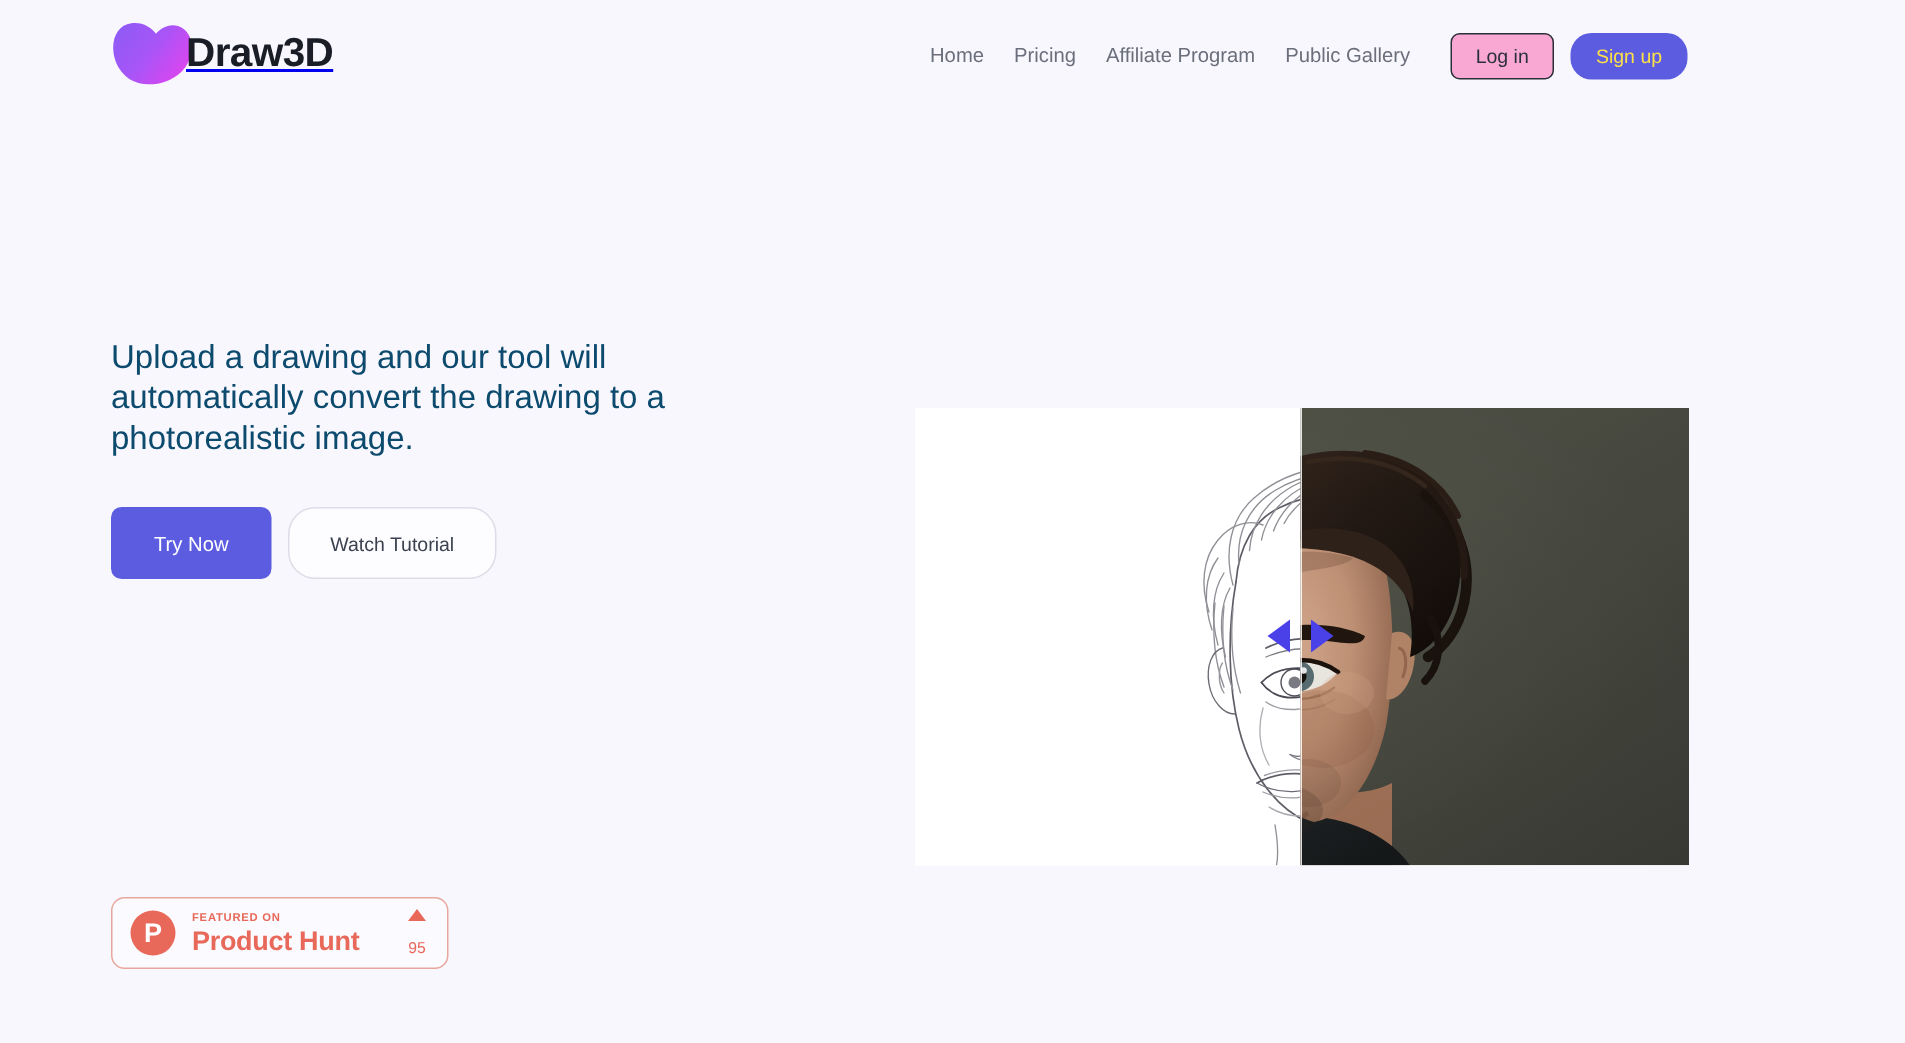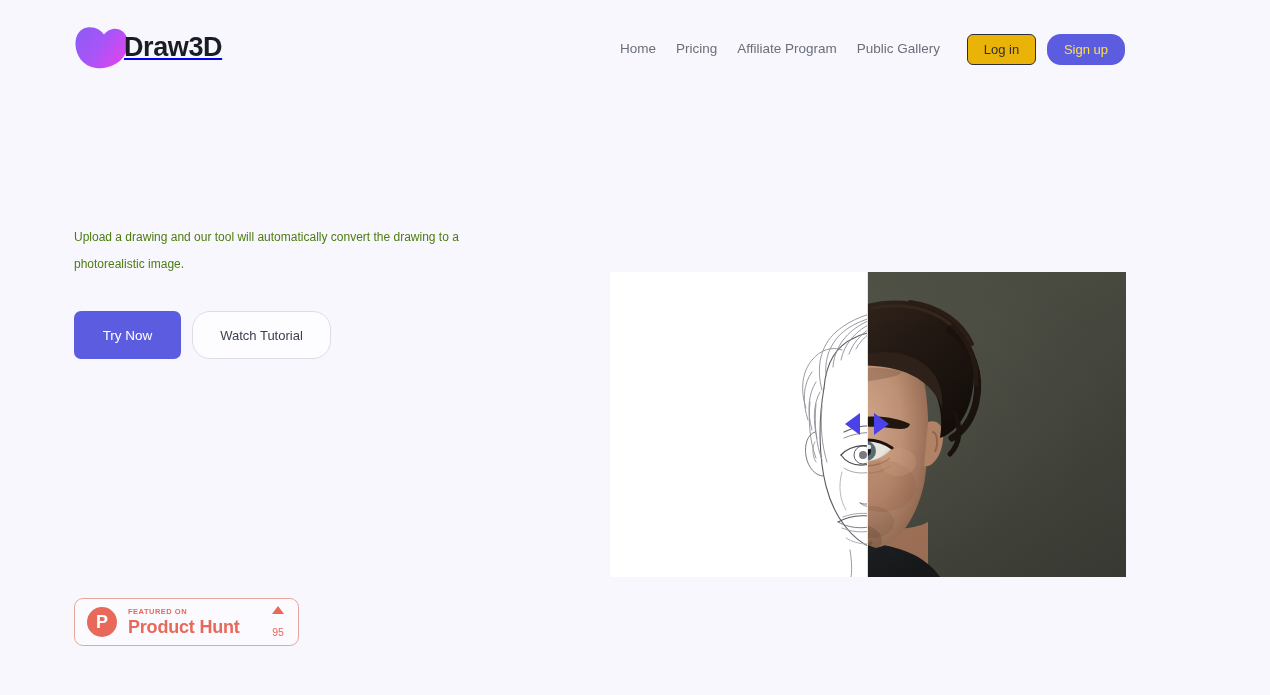--- a/index.html
+++ b/index.html
@@ -12,21 +12,21 @@
   body {
     background: #f8f7fd;
     font-family: "Liberation Sans", sans-serif;
     color: #1b1f2a;
     position: relative;
   }
 
   
   .header {
     position: absolute;
-    top: 12px; left: 0;
+    top: 0; left: 0;
     width: 1157px;
     height: 76px;
     display: flex;
     align-items: center;
   }
   .brand {
     position: absolute;
     left: 74px;
     top: 13px;
     display: flex;
@@ -72,21 +72,21 @@
     top: 22px;
     display: flex;
     align-items: center;
     gap: 11px;
   }
   .btn-login {
     width: 69px;
     height: 31px;
     border: 1px solid #2b2f3a;
     border-radius: 6px;
-    background: #eab308;
+    background: #f9a8d4;
     color: #2b2f3a;
     font-size: 13px;
     font-family: "Liberation Sans", sans-serif;
     cursor: pointer;
     display: flex;
     align-items: center;
     justify-content: center;
   }
   .btn-signup {
     width: 78px;
@@ -113,23 +113,23 @@
   .headline {
     font-size: 54px;
     line-height: 57px;
     font-weight: 700;
     letter-spacing: -1.4px;
     color: #151822;
     width: 470px;
   }
   .subhead {
     margin-top: 26px;
-    font-size: 12px;
+    font-size: 22px;
     line-height: 27px;
-    color: #4d7c0f;
+    color: #0c4a6e;
     width: 450px;
     font-weight: 400;
   }
   .cta-row {
     margin-top: 33px;
     display: flex;
     align-items: center;
     gap: 5px;
   }
   .btn-try {

